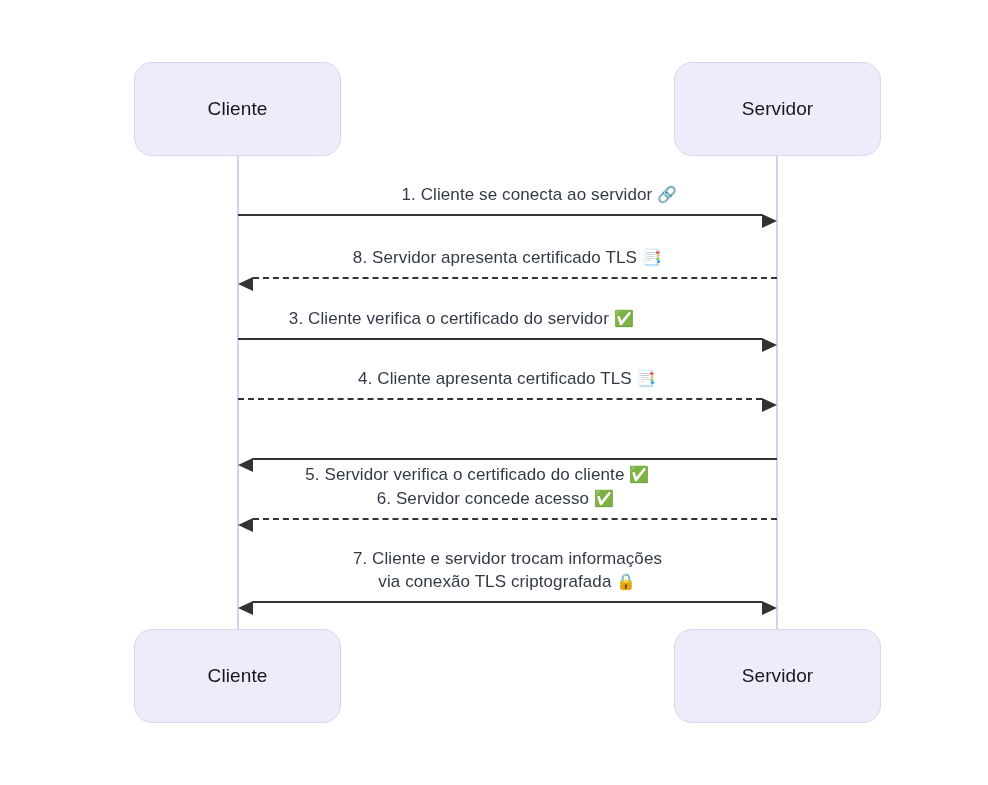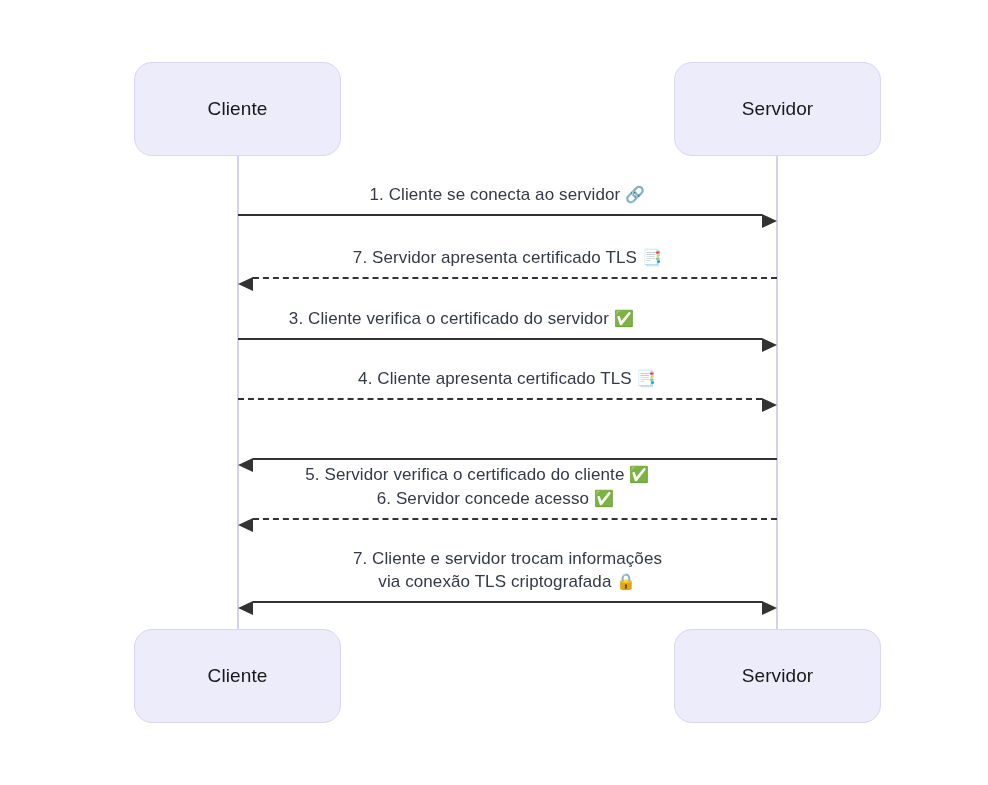--- a/index.html
+++ b/index.html
@@ -97,27 +97,27 @@
   </div>
 
   <div class="participant-box" id="box-top-servidor" style="left:674px; top:62px; width:207px; height:94px;">
     <span class="participant-label">Servidor</span>
   </div>
 
   <div class="lifeline" id="lifeline-cliente" style="left:237px; top:156px; height:477px;"></div>
   <div class="lifeline" id="lifeline-servidor" style="left:776px; top:156px; height:477px;"></div>
 
   <div class="message">
-    <div class="message-label" style="left:238px; top:183px; width:539px;"><span>1. Cliente se conecta ao servidor</span><span class="emoji"> 🔗</span></div>
+    <div class="message-label" style="left:238px; top:183px; width:539px;padding-left:32px;"><span>1. Cliente se conecta ao servidor</span><span class="emoji"> 🔗</span></div>
     <div class="message-line" style="left:238px; top:214px; width:524px;"></div>
     <div class="arrowhead right" style="left:762px; top:214px;"></div>
   </div>
 
   <div class="message">
-    <div class="message-label" style="left:238px; top:246px; width:539px;"><span>7. Servidor apresenta certificado TLS</span><span class="emoji"> 📑</span></div>
+    <div class="message-label" style="left:238px; top:246px; width:539px;"><span>8. Servidor apresenta certificado TLS</span><span class="emoji"> 📑</span></div>
     <div class="message-line dashed" style="left:253px; top:277px; width:524px;"></div>
     <div class="arrowhead left" style="left:238px; top:277px;"></div>
   </div>
 
   <div class="message">
     <div class="message-label" style="left:238px; top:307px; width:447px;"><span>3. Cliente verifica o certificado do servidor</span><span class="emoji"> ✅</span></div>
     <div class="message-line" style="left:238px; top:338px; width:524px;"></div>
     <div class="arrowhead right" style="left:762px; top:338px;"></div>
   </div>
 

